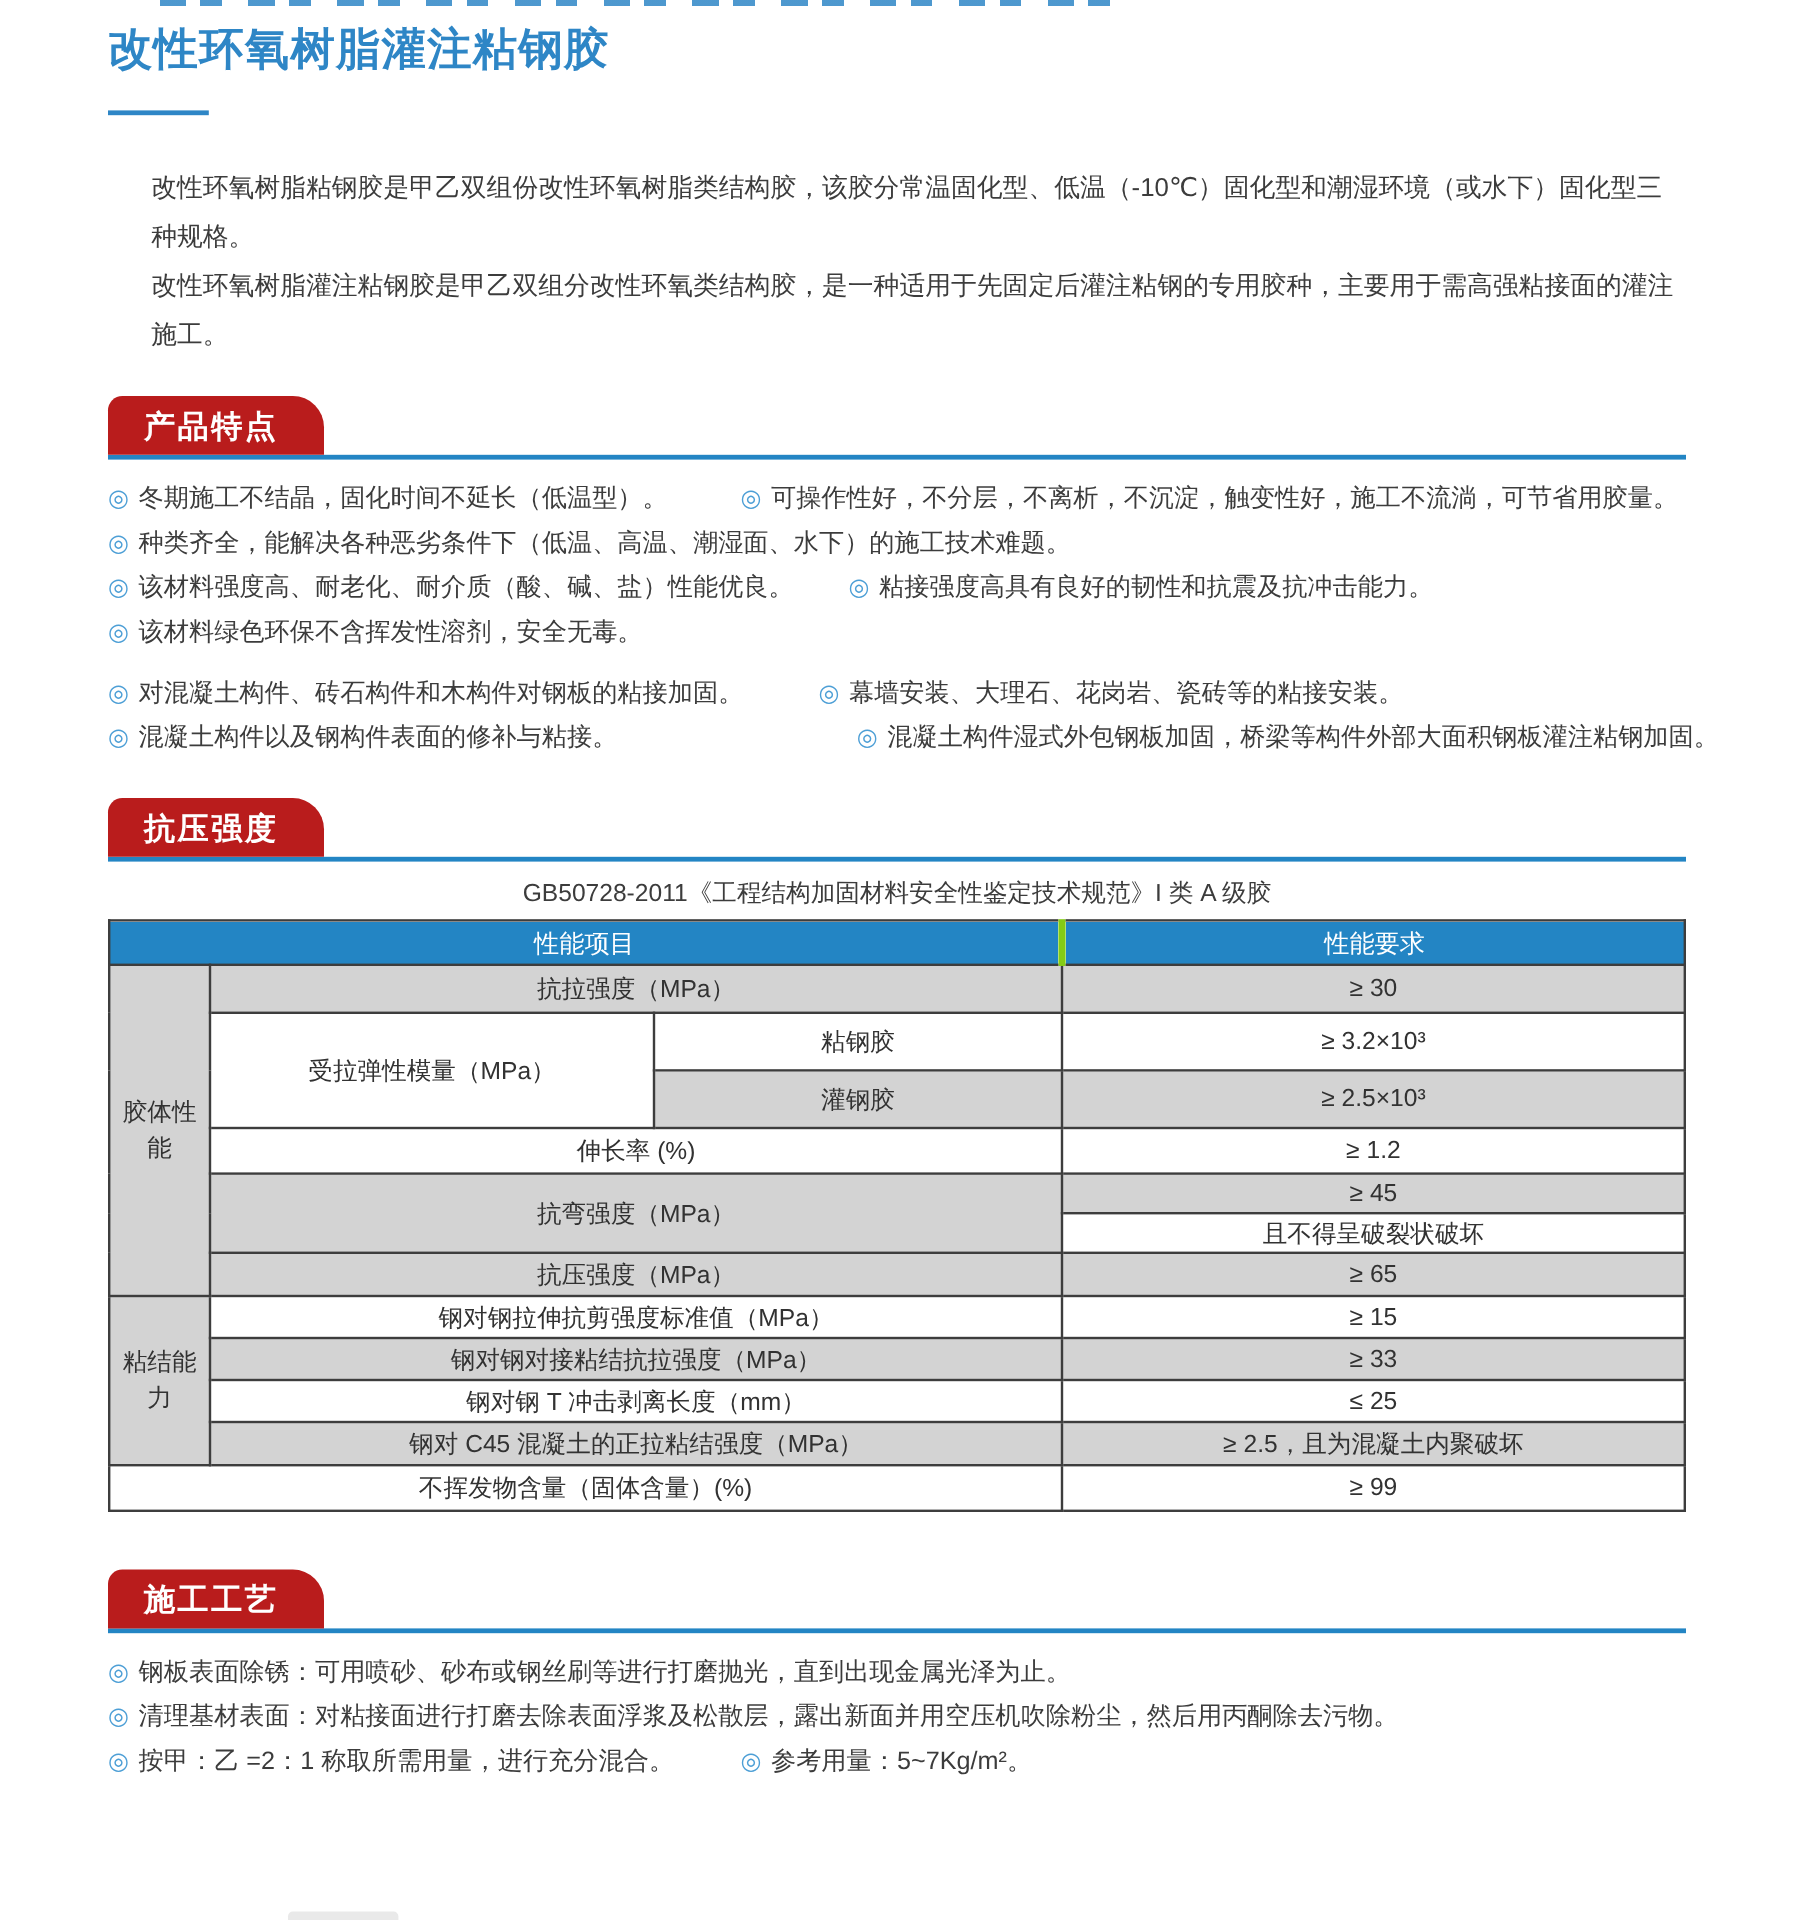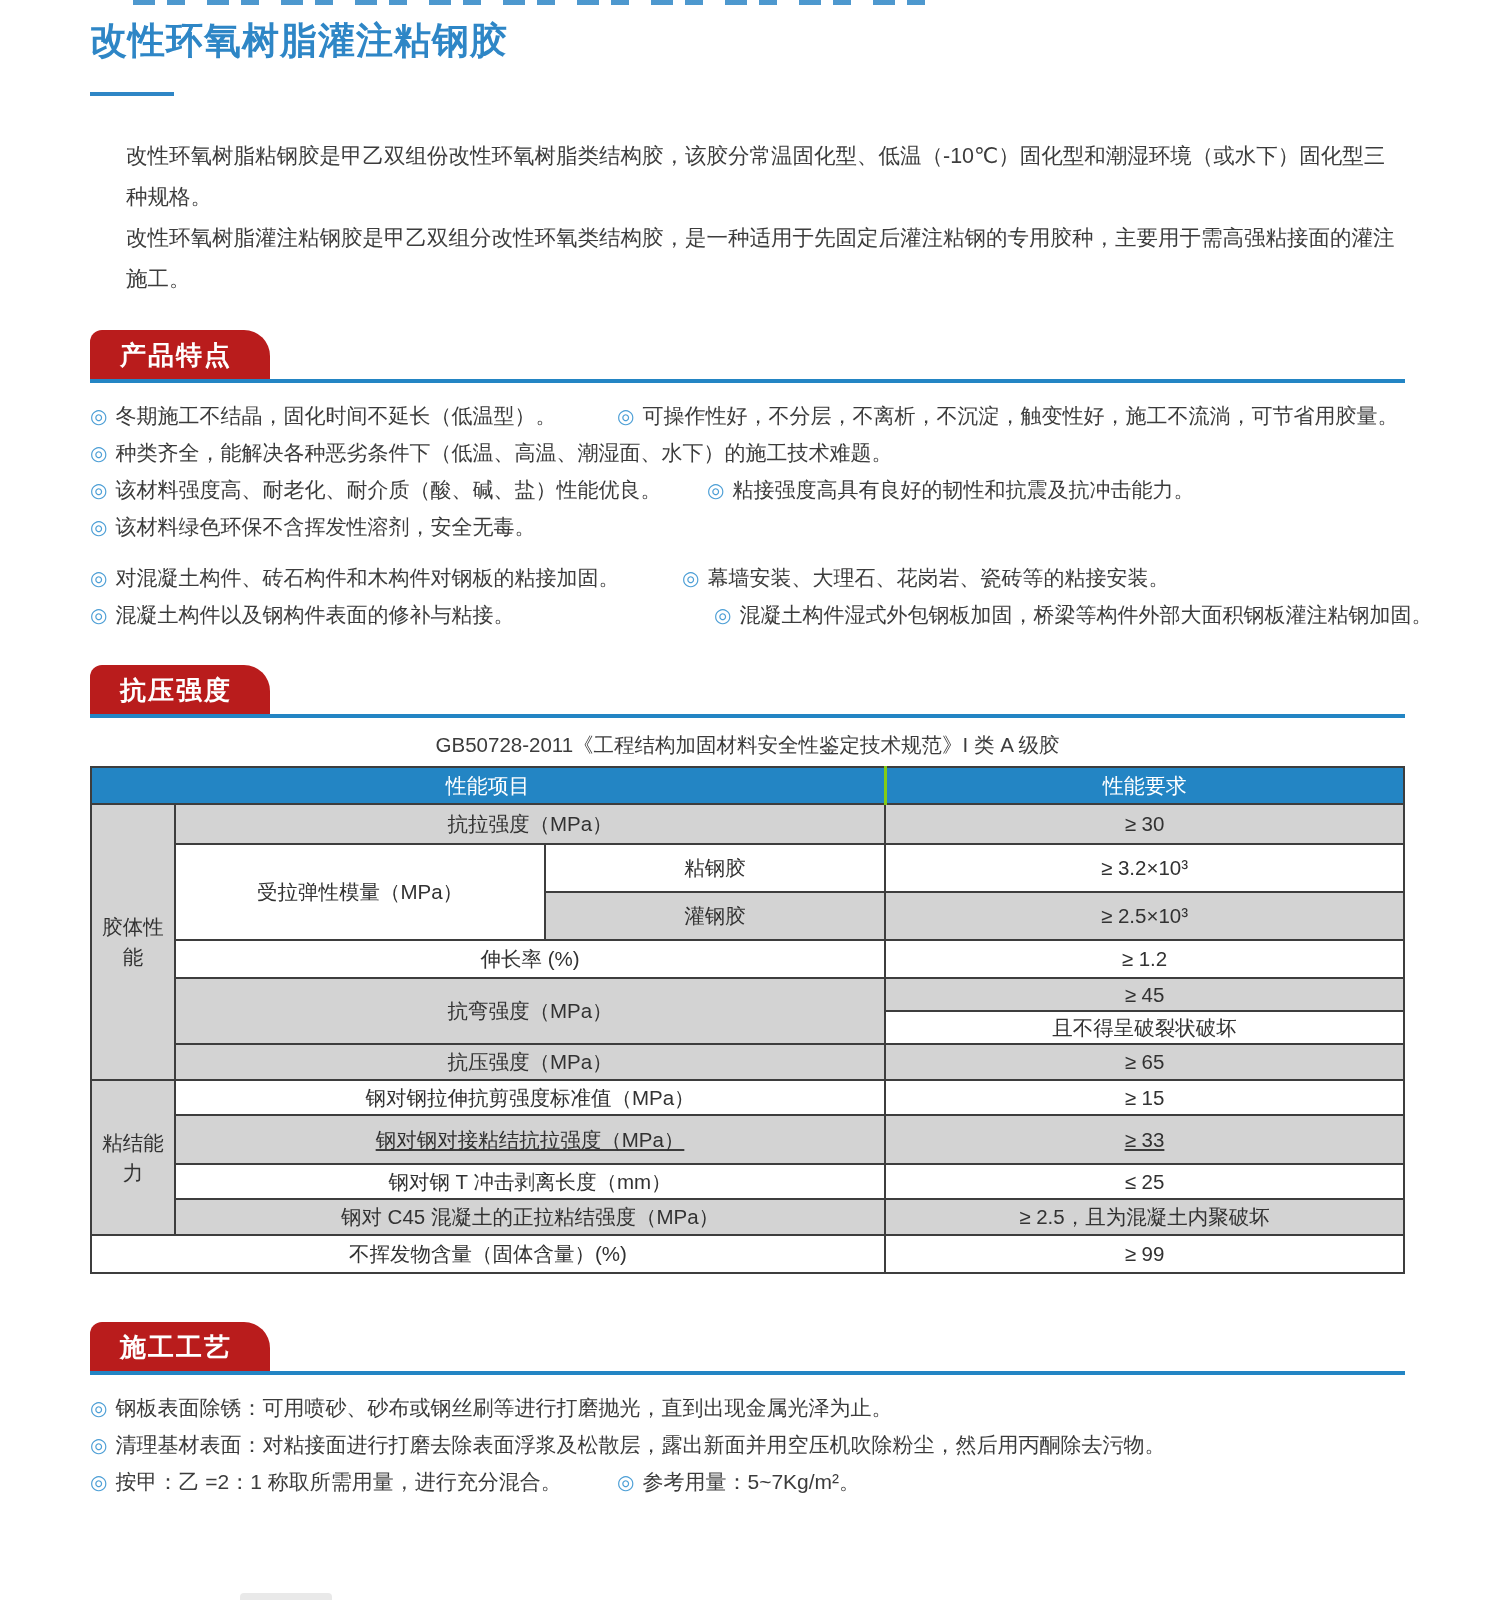--- a/index.html
+++ b/index.html
@@ -49,22 +49,22 @@
   }
   table.perf th,table.perf td{
     border:2px solid #3d3d3d;
     text-align:center;vertical-align:middle;
     font-size:20.5px;color:#323232;font-weight:normal;
     padding:0 4px;overflow:hidden;
   }
   table.perf thead th{
     background:#2385c4;color:#ffffff;font-size:21px;
   }
-  table.perf thead th.h-item{border-right:3px solid #84cc16;}
-  table.perf thead th.h-req{border-left:3px solid #84cc16;}
+  table.perf thead th.h-item{border-right:3px solid #fca5a5;}
+  table.perf thead th.h-req{border-left:6px solid #84cc16;}
   td.gray{background:#d3d3d3;}
   td.white{background:#ffffff;}
   td.cat{font-size:21px;line-height:30px;padding:0 14px;}
   .bottom-mark{
     position:absolute;left:240px;bottom:0;width:92px;height:7px;
     background:#e9e9e9;border-radius:4px 4px 0 0;
   }
 </style>
 </head>
 <body>
@@ -158,21 +158,21 @@
       </tr>
       <tr style="height:36px;">
         <td colspan="2" class="gray">抗压强度（MPa）</td>
         <td class="gray">≥ 65</td>
       </tr>
       <tr style="height:35px;">
         <td rowspan="4" class="gray cat">粘结能力</td>
         <td colspan="2" class="white">钢对钢拉伸抗剪强度标准值（MPa）</td>
         <td class="white">≥ 15</td>
       </tr>
-      <tr style="height:49px;text-decoration:underline;">
+      <tr style="height:35px;">
         <td colspan="2" class="gray">钢对钢对接粘结抗拉强度（MPa）</td>
         <td class="gray">≥ 33</td>
       </tr>
       <tr style="height:35px;">
         <td colspan="2" class="white">钢对钢 T 冲击剥离长度（mm）</td>
         <td class="white">≤ 25</td>
       </tr>
       <tr style="height:36px;">
         <td colspan="2" class="gray">钢对 C45 混凝土的正拉粘结强度（MPa）</td>
         <td class="gray">≥ 2.5，且为混凝土内聚破坏</td>

